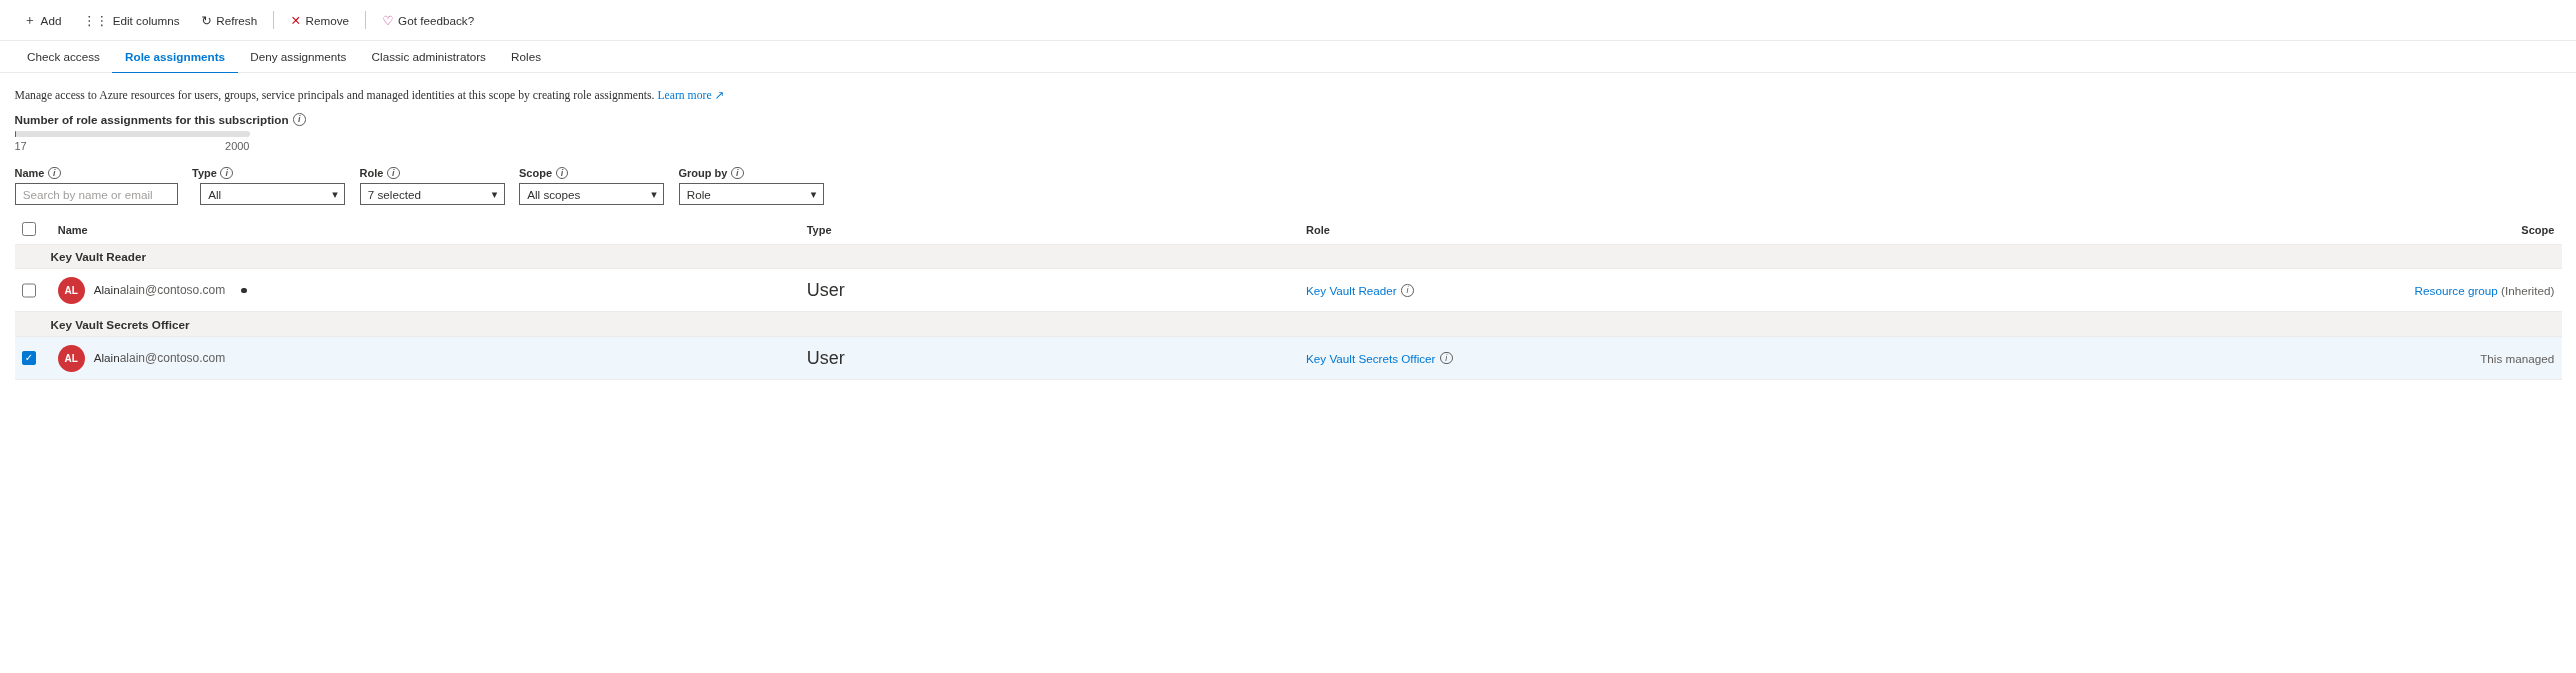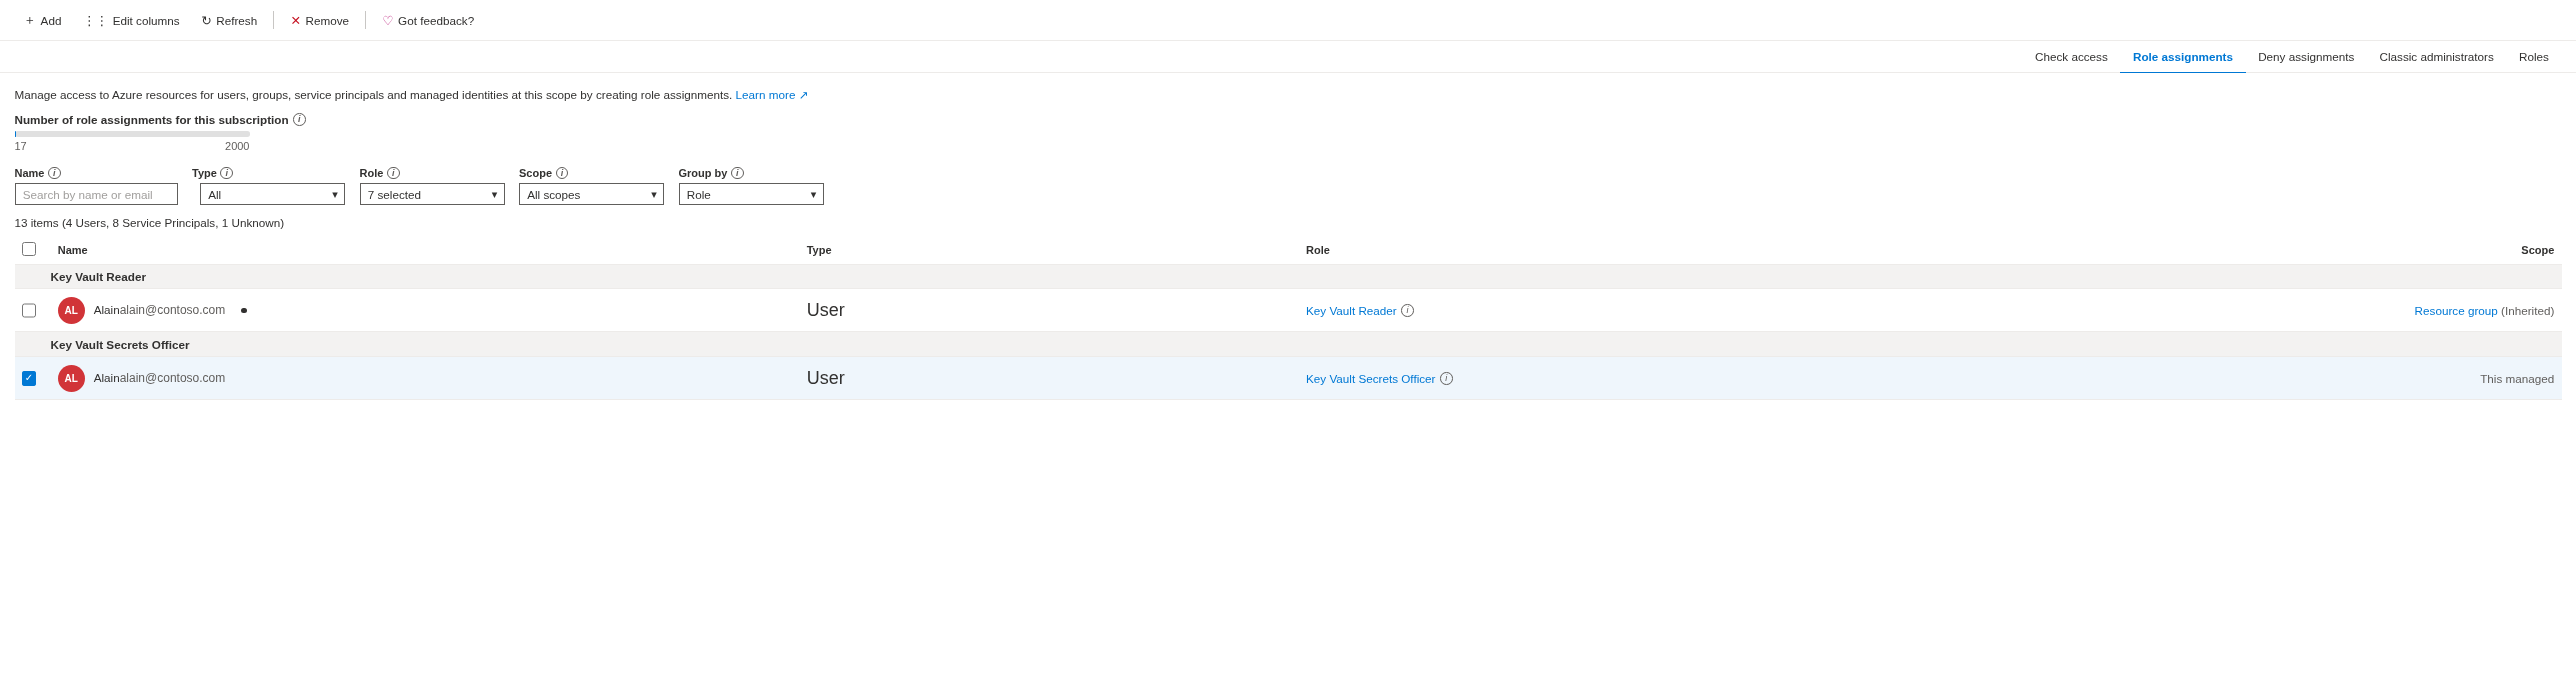--- a/index.html
+++ b/index.html
@@ -34,21 +34,20 @@
       font-size: 12.6px;
       color: #323130;
     }
     .toolbar-btn.remove-btn .toolbar-icon { color: #c50f1f; }
     .toolbar-btn.feedback-btn .toolbar-icon { color: #c43b8e; }
 
     .tabs {
       display: flex;
       border-bottom: 0.9px solid #edebe9;
       padding: 0 14.5px;
-      justify-content: flex-end;
     }
     .tab {
       padding: 9px 12.6px;
       cursor: pointer;
       font-size: 11.7px;
       color: #323130;
       border-bottom: 1.8px solid transparent;
       margin-bottom: -0.9px;
       white-space: nowrap;
     }
@@ -59,20 +58,21 @@
     }
 
     .content {
       padding: 14.5px;
     }
 
     .description {
       font-size: 11.7px;
       color: #323130;
       margin-bottom: 11px;
+      font-family: Liberation Serif, serif;
     }
     .description a {
       color: #0078d4;
       text-decoration: none;
     }
 
     .quota-section {
       margin-bottom: 14.5px;
     }
     .quota-label {
@@ -468,21 +468,20 @@
       <div class="select-wrapper">
         <select class="filter-select select-groupby">
           <option>Role</option>
           <option>Type</option>
           <option>Scope</option>
         </select>
       </div>
     </div>
   </div>
 
-  <div class="items-count">13 items (4 Users, 8 Service Principals, 1 Unknown)</div>
 
   <div class="table-header">
     <div class="th-checkbox">
       <input type="checkbox" class="checkbox-input" style="">
     </div>
     <div class="th-name">Name</div>
     <div class="th-type">Type</div>
     <div class="th-role">Role</div>
     <div class="th-scope">Scope</div>
   </div>

